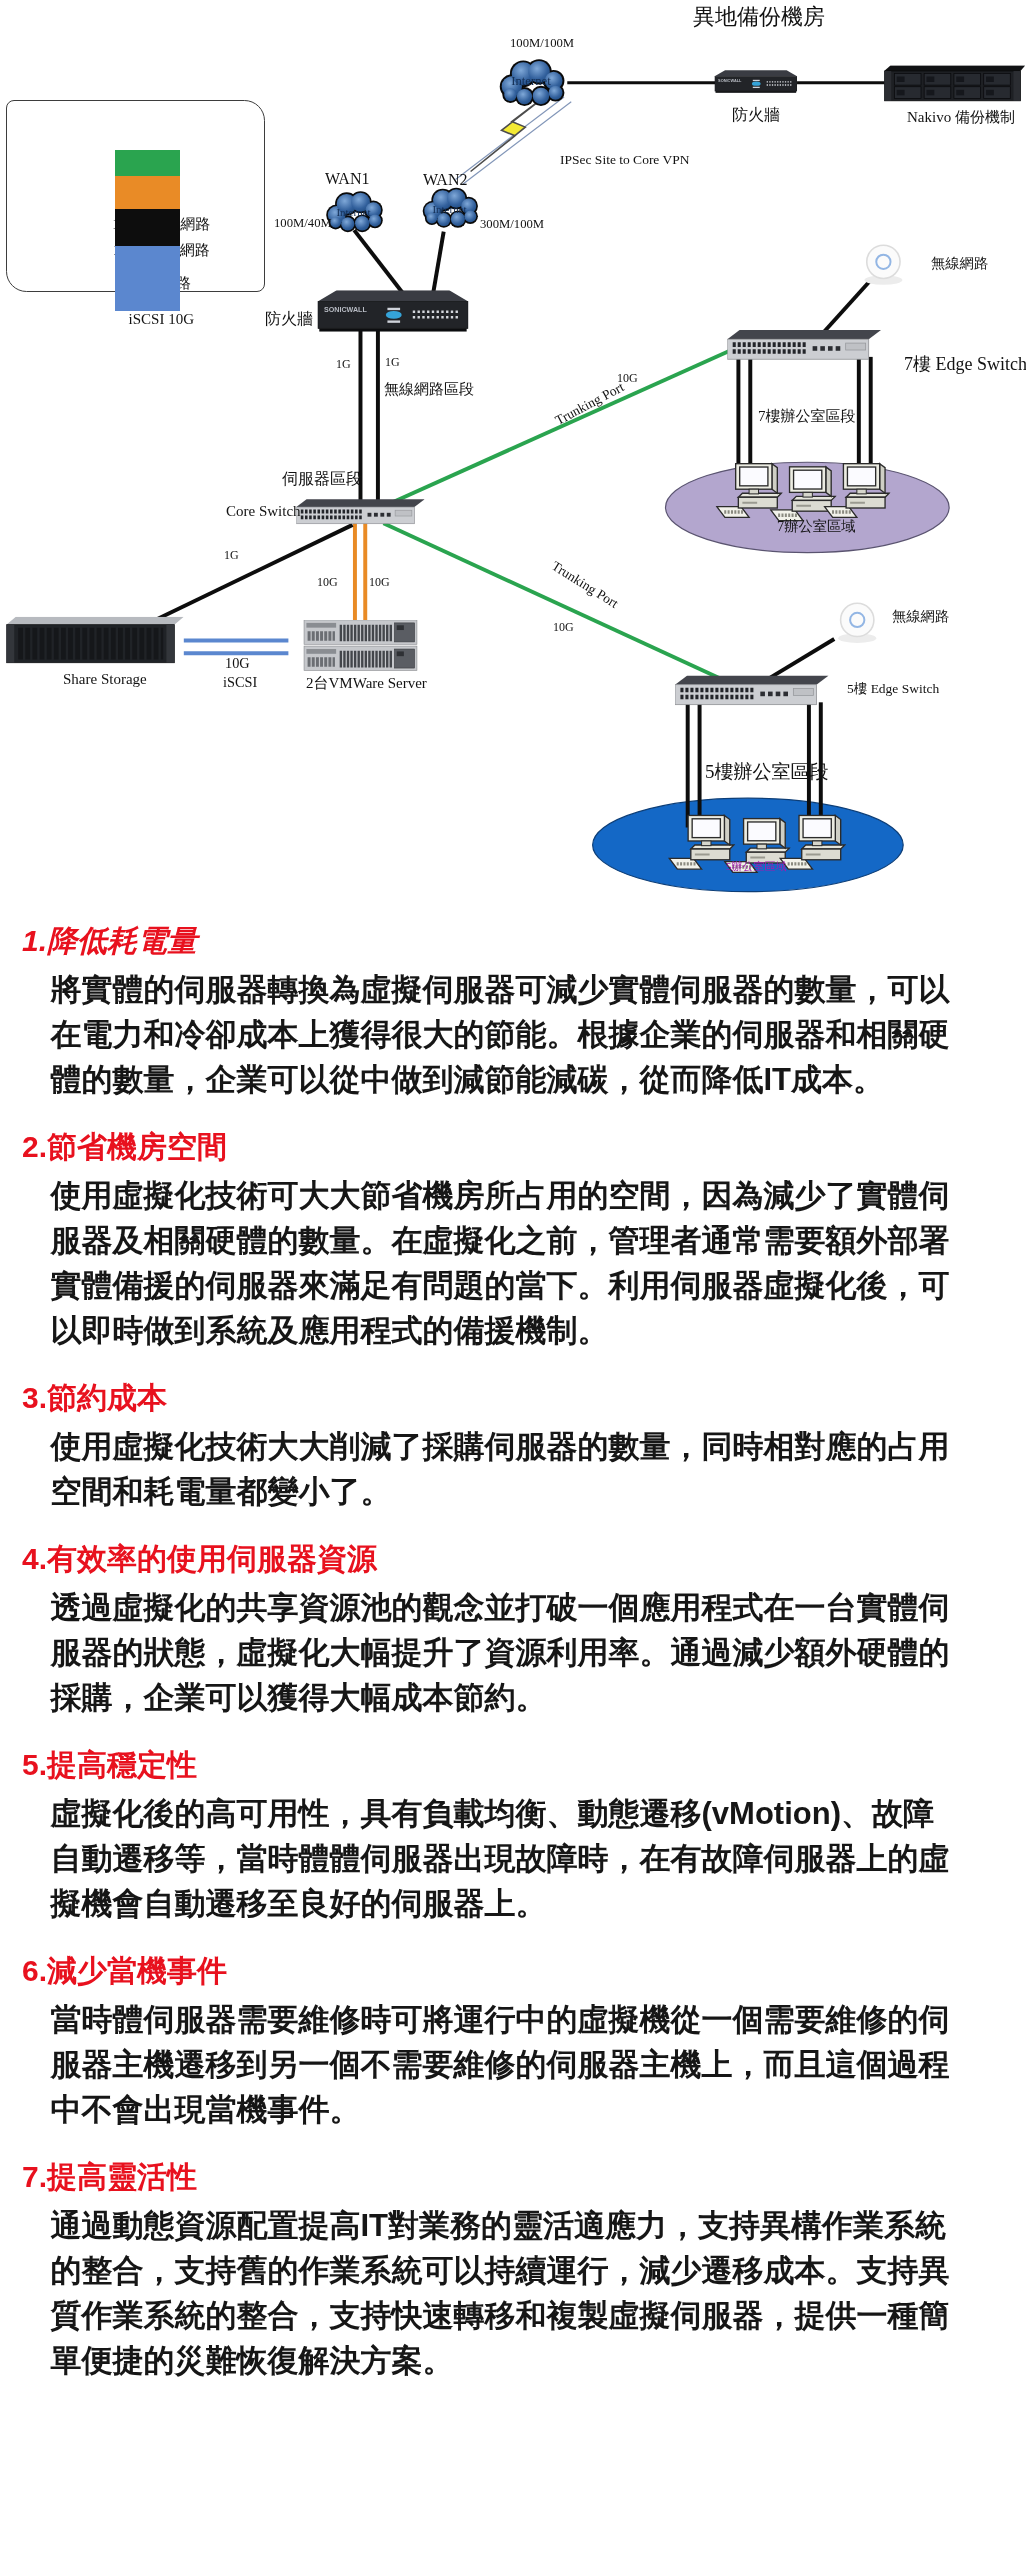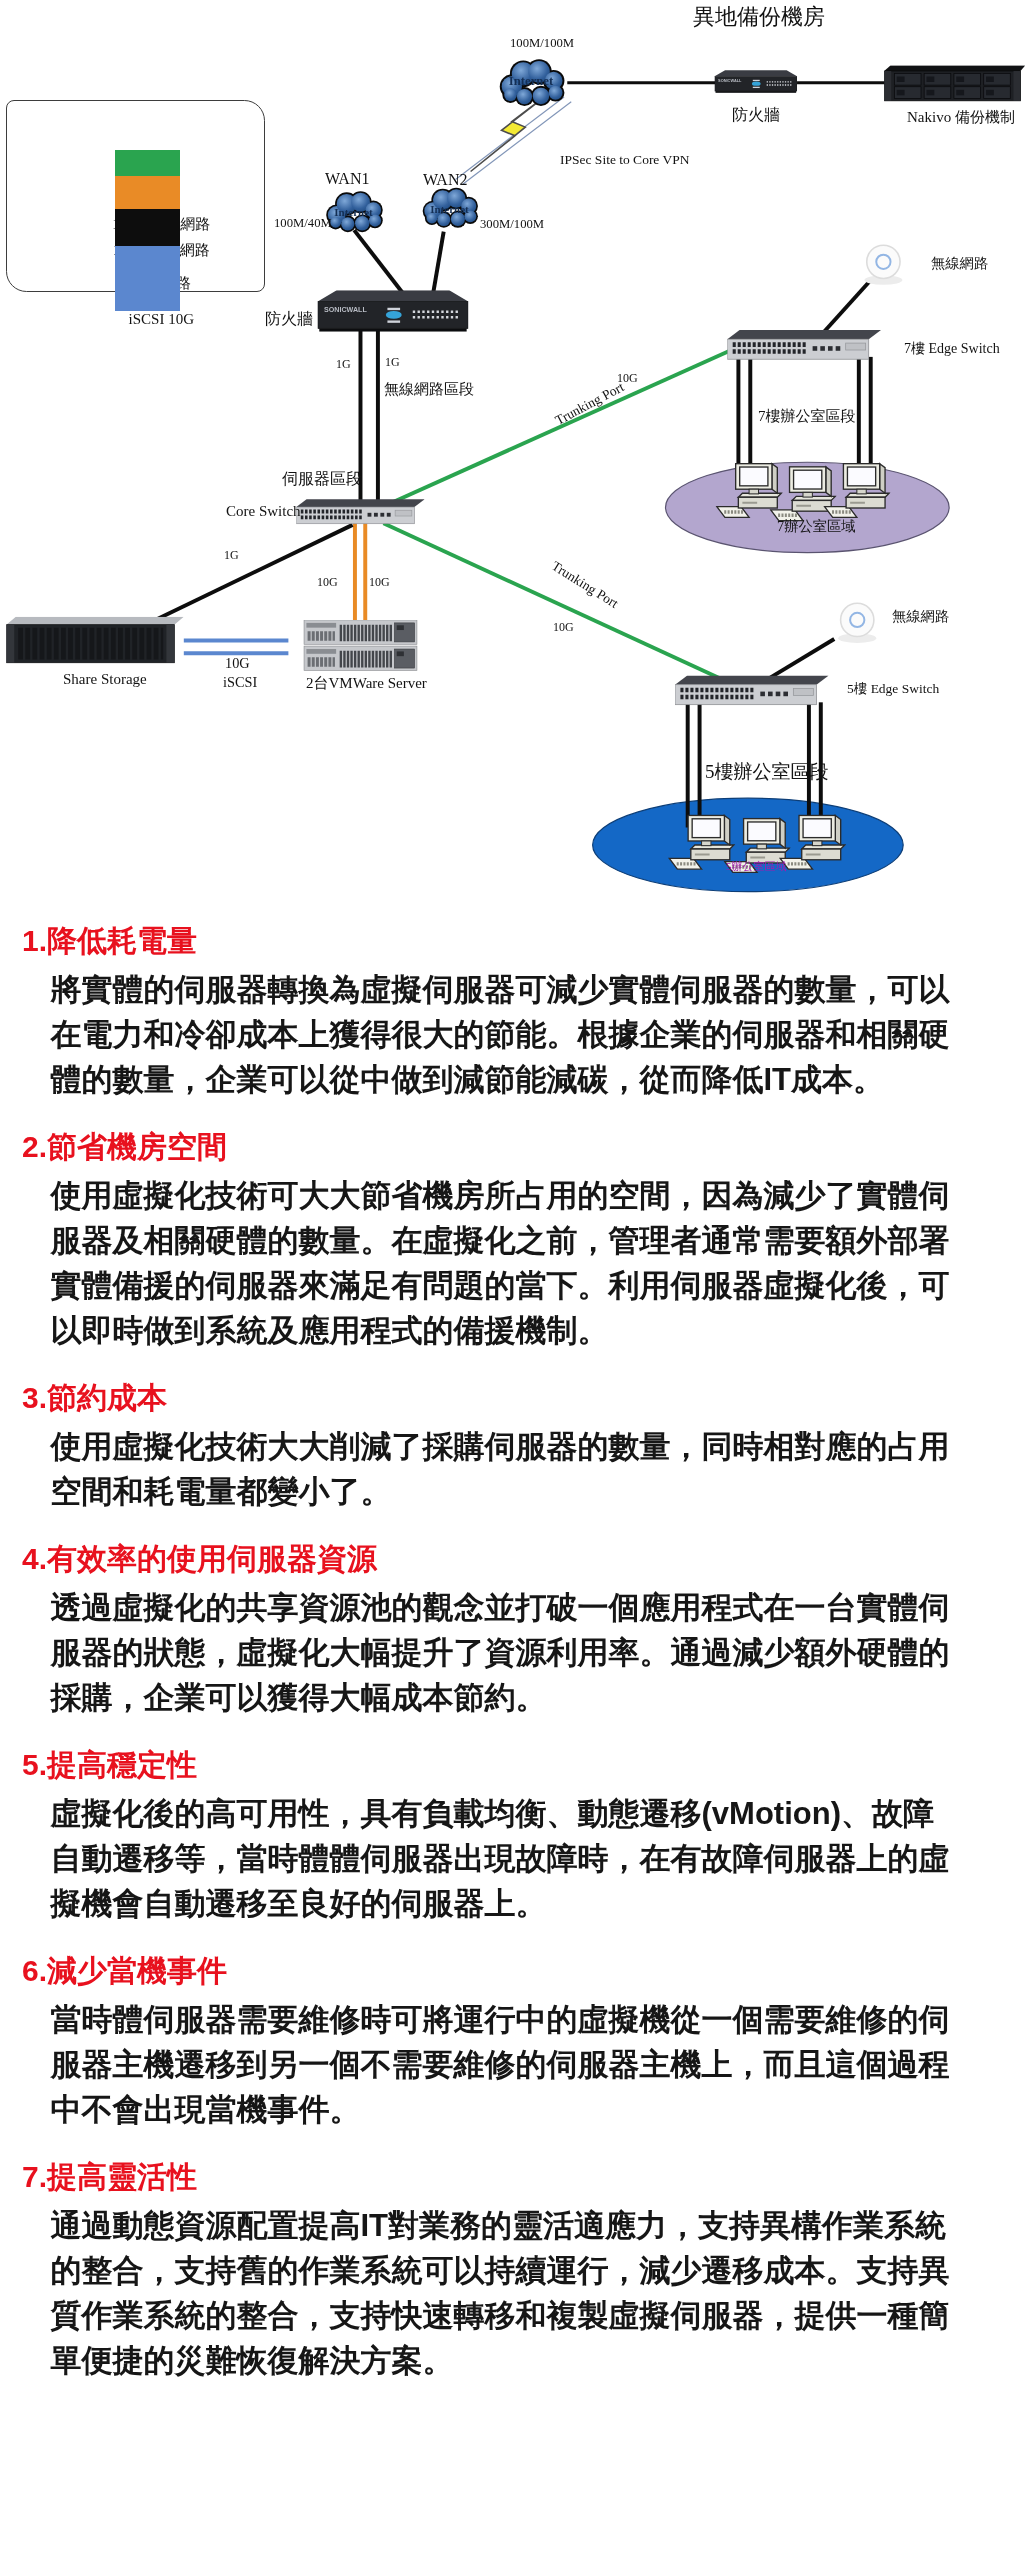--- a/index.html
+++ b/index.html
@@ -5,28 +5,28 @@
   html,body{margin:0;padding:0;background:#fff;}
   body{width:1026px;font-family:"Liberation Sans","DejaVu Sans",sans-serif;}
   .diagram{position:relative;width:1026px;height:896px;font-family:"Liberation Serif","DejaVu Serif",serif;overflow:hidden;}
   .net{position:absolute;left:0;top:0;}
   .lnk{stroke:var(--line_black);fill:none;}
   .lng{stroke:var(--green);fill:none;}
   .lno{stroke:var(--orange);fill:none;}
   .lnb{stroke:var(--iscsi_blue);fill:none;}
   .lb{position:absolute;white-space:nowrap;color:#121212;}
   .cloud-lb{position:absolute;text-align:center;color:#14declarative;}
-  .cloud-lb{color:#142f55;font-weight:700;}
+  .cloud-lb{color:#142f55;font-weight:400;}
   .legend{position:absolute;left:6.3px;top:100px;width:257px;height:190px;border:1.6px solid #3d3d3d;border-radius:8px 20.6px 8px 20.6px;background:#fff;}
   .lg-row{position:absolute;left:32px;display:flex;align-items:center;width:217px;flex-direction:column;}
   .lg-swatch{display:inline-block;width:65px;flex:0 0 65px;}
   .lg-label{margin-left:27px;font-size:15px;color:#111;}
   .sections{padding:16px 24px 24px 22px;}
   .sections h2{color:var(--heading_red);font-size:30px;line-height:36px;margin:27px 0 8px 0;font-weight:700;}
-  .sections .sec:first-child h2{margin-top:11px;}
+  .sections .sec:first-child h2{margin-top:11px;font-style:italic;}
   .sec-body{font-size:31px;line-height:45px;margin-left:28.5px;font-weight:700;color:#161616;white-space:pre-line;}
 </style>
 </head>
 <body>
 
 <div class="diagram">
   <svg class="net" width="1026" height="896" viewBox="0 0 1295 1130">
     <defs>
       <radialGradient id="cg" cx="40%" cy="35%" r="75%">
         <stop offset="0%" stop-color="#7fa8d8"></stop>
@@ -261,21 +261,21 @@
   <div class="lb" style="left:369px;top:575px;font-size:12px">10G</div>
   <div class="lb" style="left:63px;top:671px;font-size:15px">Share Storage</div>
   <div class="lb" style="left:225px;top:655px;font-size:14.3px">10G</div>
   <div class="lb" style="left:223px;top:674px;font-size:14.3px">iSCSI</div>
   <div class="lb" style="left:306px;top:674px;font-size:15px">2台VMWare Server</div>
   <div class="lb" style="left:552px;top:396px;font-size:13.5px;transform:rotate(-28deg)">Trunking Port</div>
   <div class="lb" style="left:617px;top:371px;font-size:12px">10G</div>
   <div class="lb" style="left:547px;top:577px;font-size:13.5px;transform:rotate(32deg)">Trunking Port</div>
   <div class="lb" style="left:553px;top:620px;font-size:12px">10G</div>
   <div class="lb" style="left:931px;top:254px;font-size:14.3px">無線網路</div>
-  <div class="lb" style="left:904px;top:340px;font-size:14px">7樓 Edge Switch</div>
+  <div class="lb" style="left:904px;top:352px;font-size:18px">7樓 Edge Switch</div>
   <div class="lb" style="left:758px;top:407px;font-size:15px">7樓辦公室區段</div>
   <div class="lb" style="left:777px;top:517px;font-size:14.3px">7辦公室區域</div>
   <div class="lb" style="left:892px;top:607px;font-size:14.3px">無線網路</div>
   <div class="lb" style="left:847px;top:680px;font-size:13.5px">5樓 Edge Switch</div>
   <div class="lb" style="left:705px;top:759px;font-size:19px">5樓辦公室區段</div>
   <div class="lb" style="left:726px;top:859px;font-size:11px;color:#a21caf">5辦公室區域</div>
 </div>
 
 <div class="sections">
   <div class="sec">

